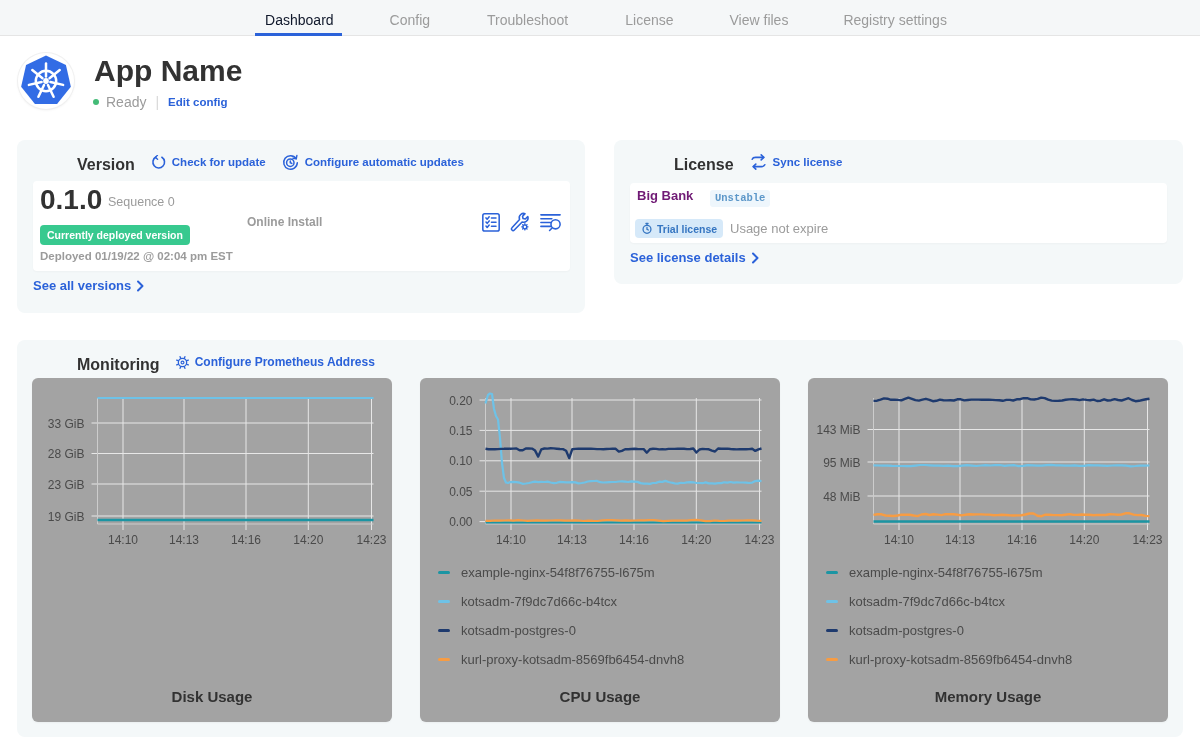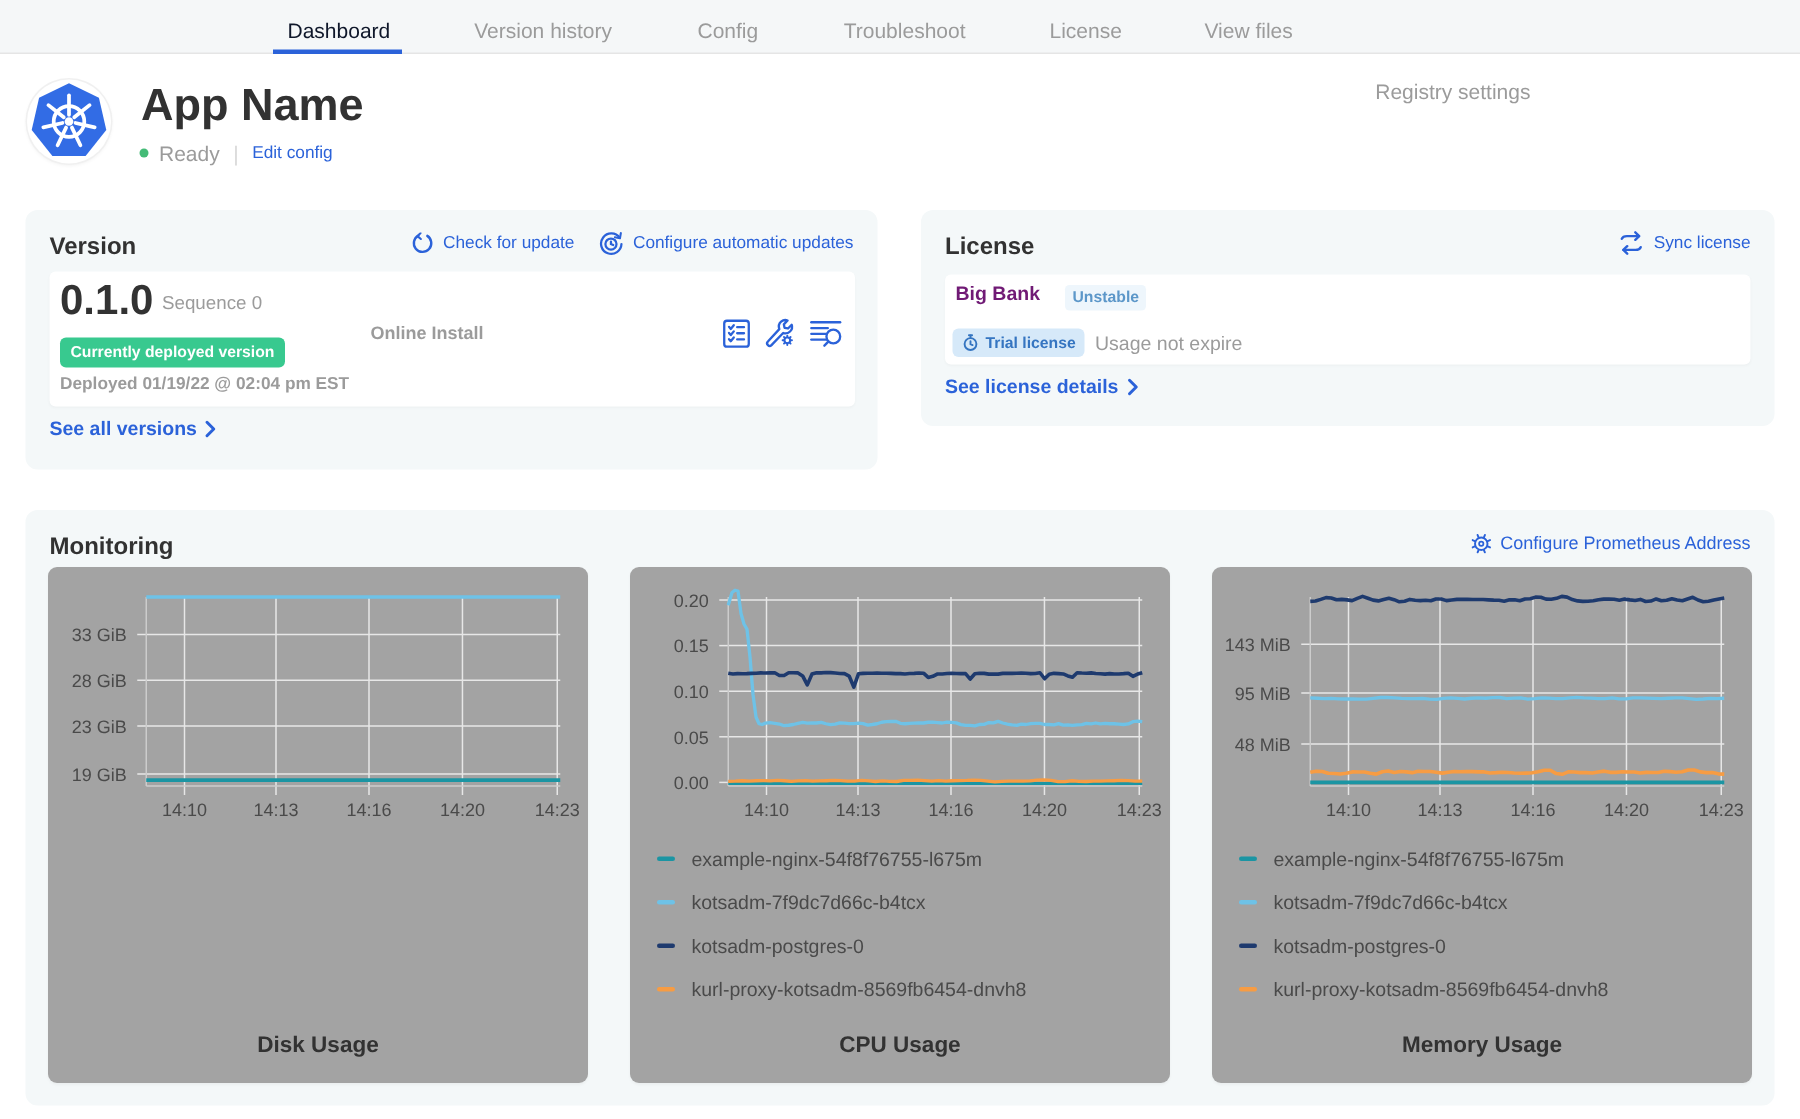--- a/index.html
+++ b/index.html
@@ -13,62 +13,61 @@
 .tab:nth-child(4){margin-left:1px;}
 .tab:nth-child(6){margin-left:-1px;}
 .tab:nth-child(7){margin-left:-1px;margin-top:41px;}
 .tab.active:after { content:""; position:absolute; left:18px; right:20px; bottom:0; height:3px; background:#2b62d9; }
 .appicon { position:absolute; left:18px; top:53px; width:56px; height:56px; border-radius:50%; background:#fff; box-shadow:0 0 0 1px #f0f0f0, 0 1px 3px rgba(0,0,0,.08); }
 .apptitle { position:absolute; left:94px; top:54px; font-size:30px; font-weight:bold; color:#323232; }
 .appmeta { position:absolute; left:93px; top:94px; font-size:14px; color:#9b9b9b; display:flex; align-items:center; }
 .dot { width:6px; height:6px; border-radius:50%; background:#44bb77; margin-right:7px; }
 .sep { color:#d8d8d8; margin:0 9px; font-size:14px; }
 a { text-decoration:none; }
-.bluelink { color:#2b62d9; font-weight:normal; }
+.bluelink { color:#2b62d9; font-weight:bold; }
 .card { position:absolute; background:#f4f8f9; border-radius:8px; }
 .vcard { left:17px; top:140px; width:568px; height:173px; padding:11px 16px; }
 .lcard { left:614px; top:140px; width:569px; height:144px; padding:11px 16px; }
 .mcard { left:17px; top:340px; width:1166px; height:397px; padding:11px 16px; }
 .cardtitle { font-size:16px; font-weight:bold; color:#323232; position:relative; top:3px; }
-.titlerow { display:flex; justify-content:space-between; align-items:center; height:22px; }
+.titlerow { display:flex; justify-content:flex-start; align-items:center; height:22px;margin-left:44px; }
 .links { display:flex; align-items:center; font-size:11.5px; }
 .links .lk { display:flex; align-items:center; margin-left:16px; }
 .links .lk svg { margin-right:6px; }
 .innercard { position:absolute; background:#fff; border-radius:4px; box-shadow:0 1px 2px rgba(0,0,0,.03); }
 .vinner { left:16px; top:41px; width:537px; height:90px; }
 .linner { left:16px; top:43px; width:537px; height:60px; }
 .vnum { position:absolute; left:23px; top:44px; font-size:28px; font-weight:800; color:#323232; }
 .vseq { position:absolute; left:91px; top:55px; font-size:12.5px; color:#9b9b9b; }
 .vpill { position:absolute; left:23px; top:85px; height:20px; line-height:20px; padding:0 7px; background:#38c98f; color:#fff; font-size:10.5px; font-weight:bold; border-radius:4px; }
 .vdep { position:absolute; left:23px; top:110px; font-size:11.5px; font-weight:bold; color:#9b9b9b; }
 .vonline { position:absolute; left:230px; top:75px; font-size:12px; font-weight:bold; color:#9b9b9b; }
 .vicons { position:absolute; right:23px; top:71px; display:flex; }
 .vicons svg { margin-left:8px; }
 .seelink { position:absolute; left:16px; top:138px; font-size:13px; font-weight:bold; color:#2b62d9; display:flex; align-items:center; }
 .seelink svg { margin-left:5px; }
 .bb { position:absolute; left:23px; top:48px; font-size:13px; font-weight:bold; color:#701a75; }
-.unstable { position:absolute; left:96px; top:50px; height:17px; line-height:17px; padding:0 5px; background:#eef6fc; color:#5c97c9; font-size:10.5px; font-weight:bold; border-radius:3px; }
+.unstable { position:absolute; left:96px; top:50px; height:17px; line-height:17px; padding:0 5px; background:#eef6fc; color:#5c97c9; font-size:10.5px; font-weight:bold; border-radius:3px;font-family:Liberation Mono, monospace; }
 .trialpill { position:absolute; left:21px; top:79px; height:19px; padding:0 6px 0 6px; background:#d6e9f9; color:#3575c1; font-size:10.5px; font-weight:bold; border-radius:4px; display:flex; align-items:center; }
 .trialpill svg { margin-right:4px; }
 .noexpire { position:absolute; left:116px; top:81px; font-size:13px; color:#9b9b9b; }
 .seelink2 { top:110px;text-align:right; }
 .chartcard { position:absolute; top:38px; width:360px; height:344px; background:#a3a3a3; border-radius:6px; box-shadow:0 1px 2px rgba(0,0,0,.04); }
 .cc1 { left:15px; } .cc2 { left:403px; } .cc3 { left:791px; }
 .legend { position:absolute; left:18px; }
 .legrow { display:flex; align-items:center; height:29px; }
 .legdash { width:12px; height:3px; border-radius:2px; margin-right:11px; flex:none; }
 .legtxt { font-size:13px; color:#4a4a4a; }
 .ctitle { position:absolute; left:0; width:360px; text-align:center; top:310px; font-size:15px; font-weight:bold; color:#323232; }
 </style>
 </head>
 <body>
 <div class="nav">
   <div class="tabs">
     <div class="tab active">Dashboard</div>
-    <div class="tab">Version history</div>
     <div class="tab">Config</div>
     <div class="tab">Troubleshoot</div>
     <div class="tab">License</div>
     <div class="tab">View files</div>
     <div class="tab">Registry settings</div>
   </div>
 </div>
 
 <div class="appicon">
   <svg width="56" height="56" viewBox="-28 -28 56 56">

